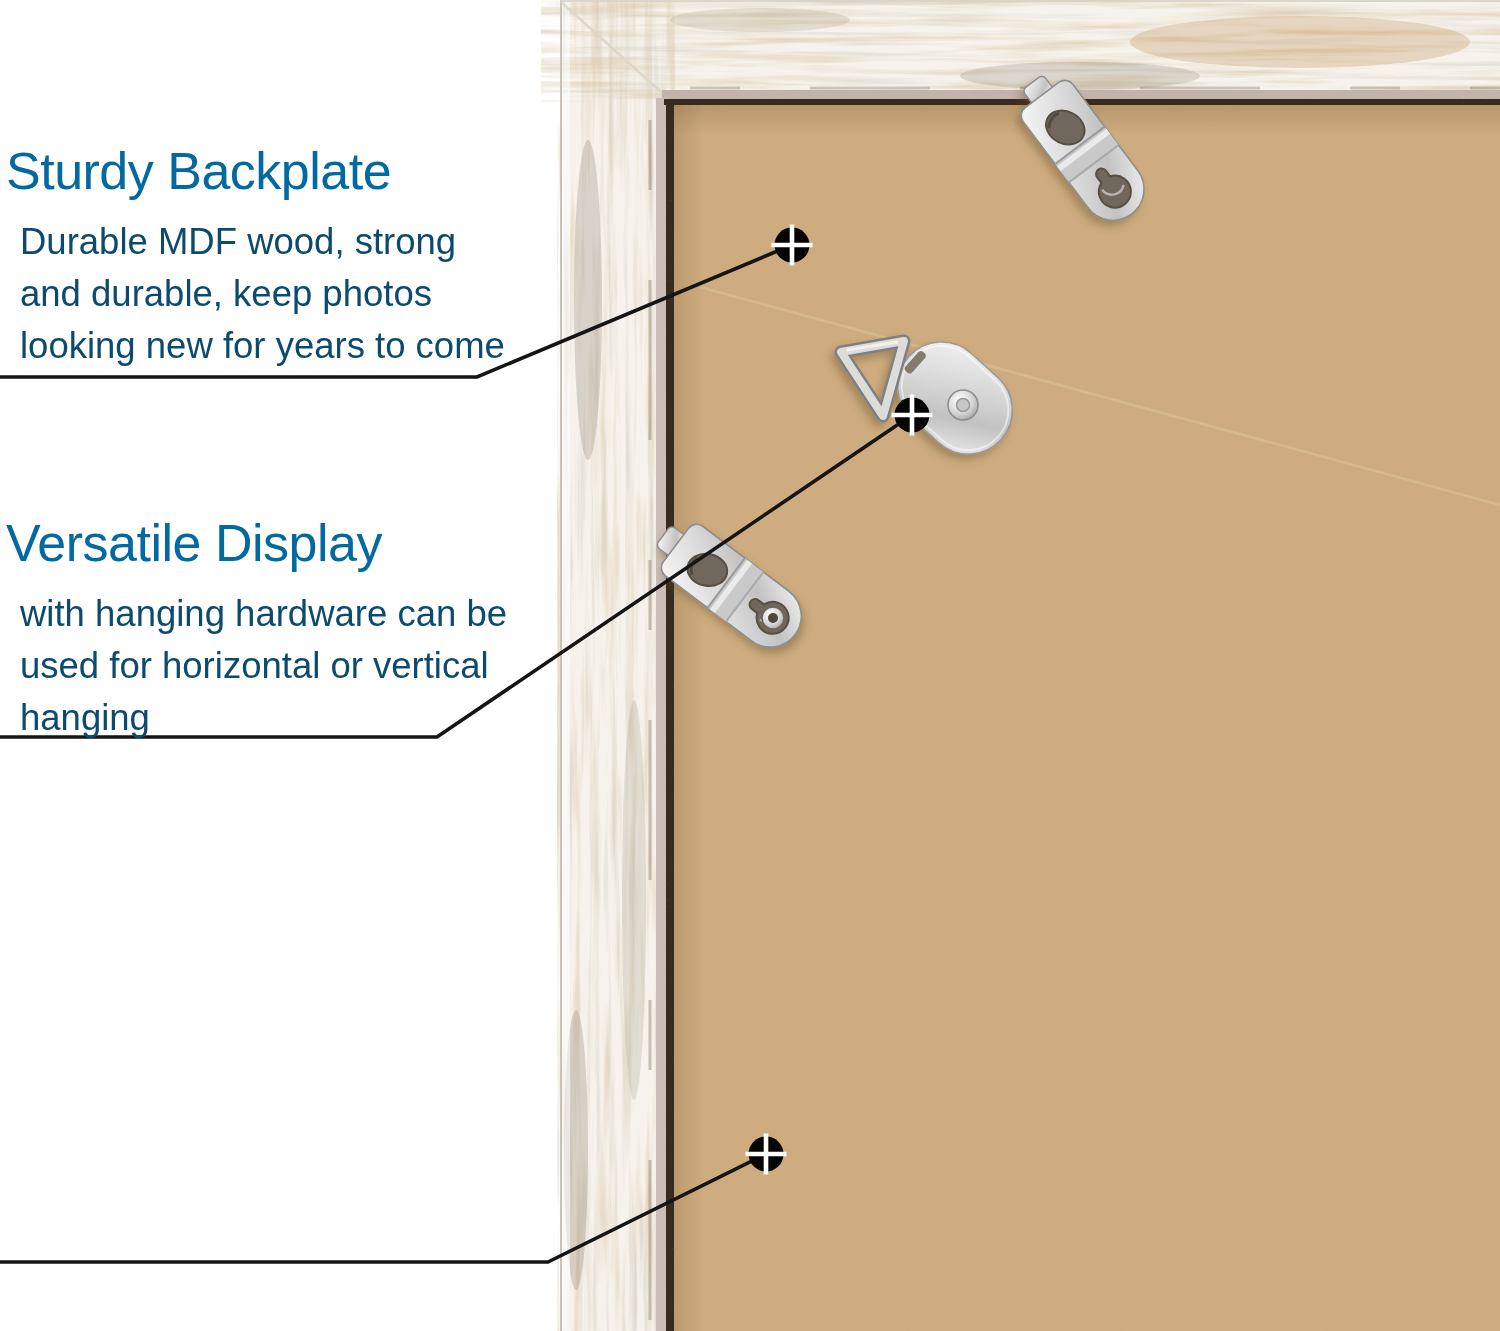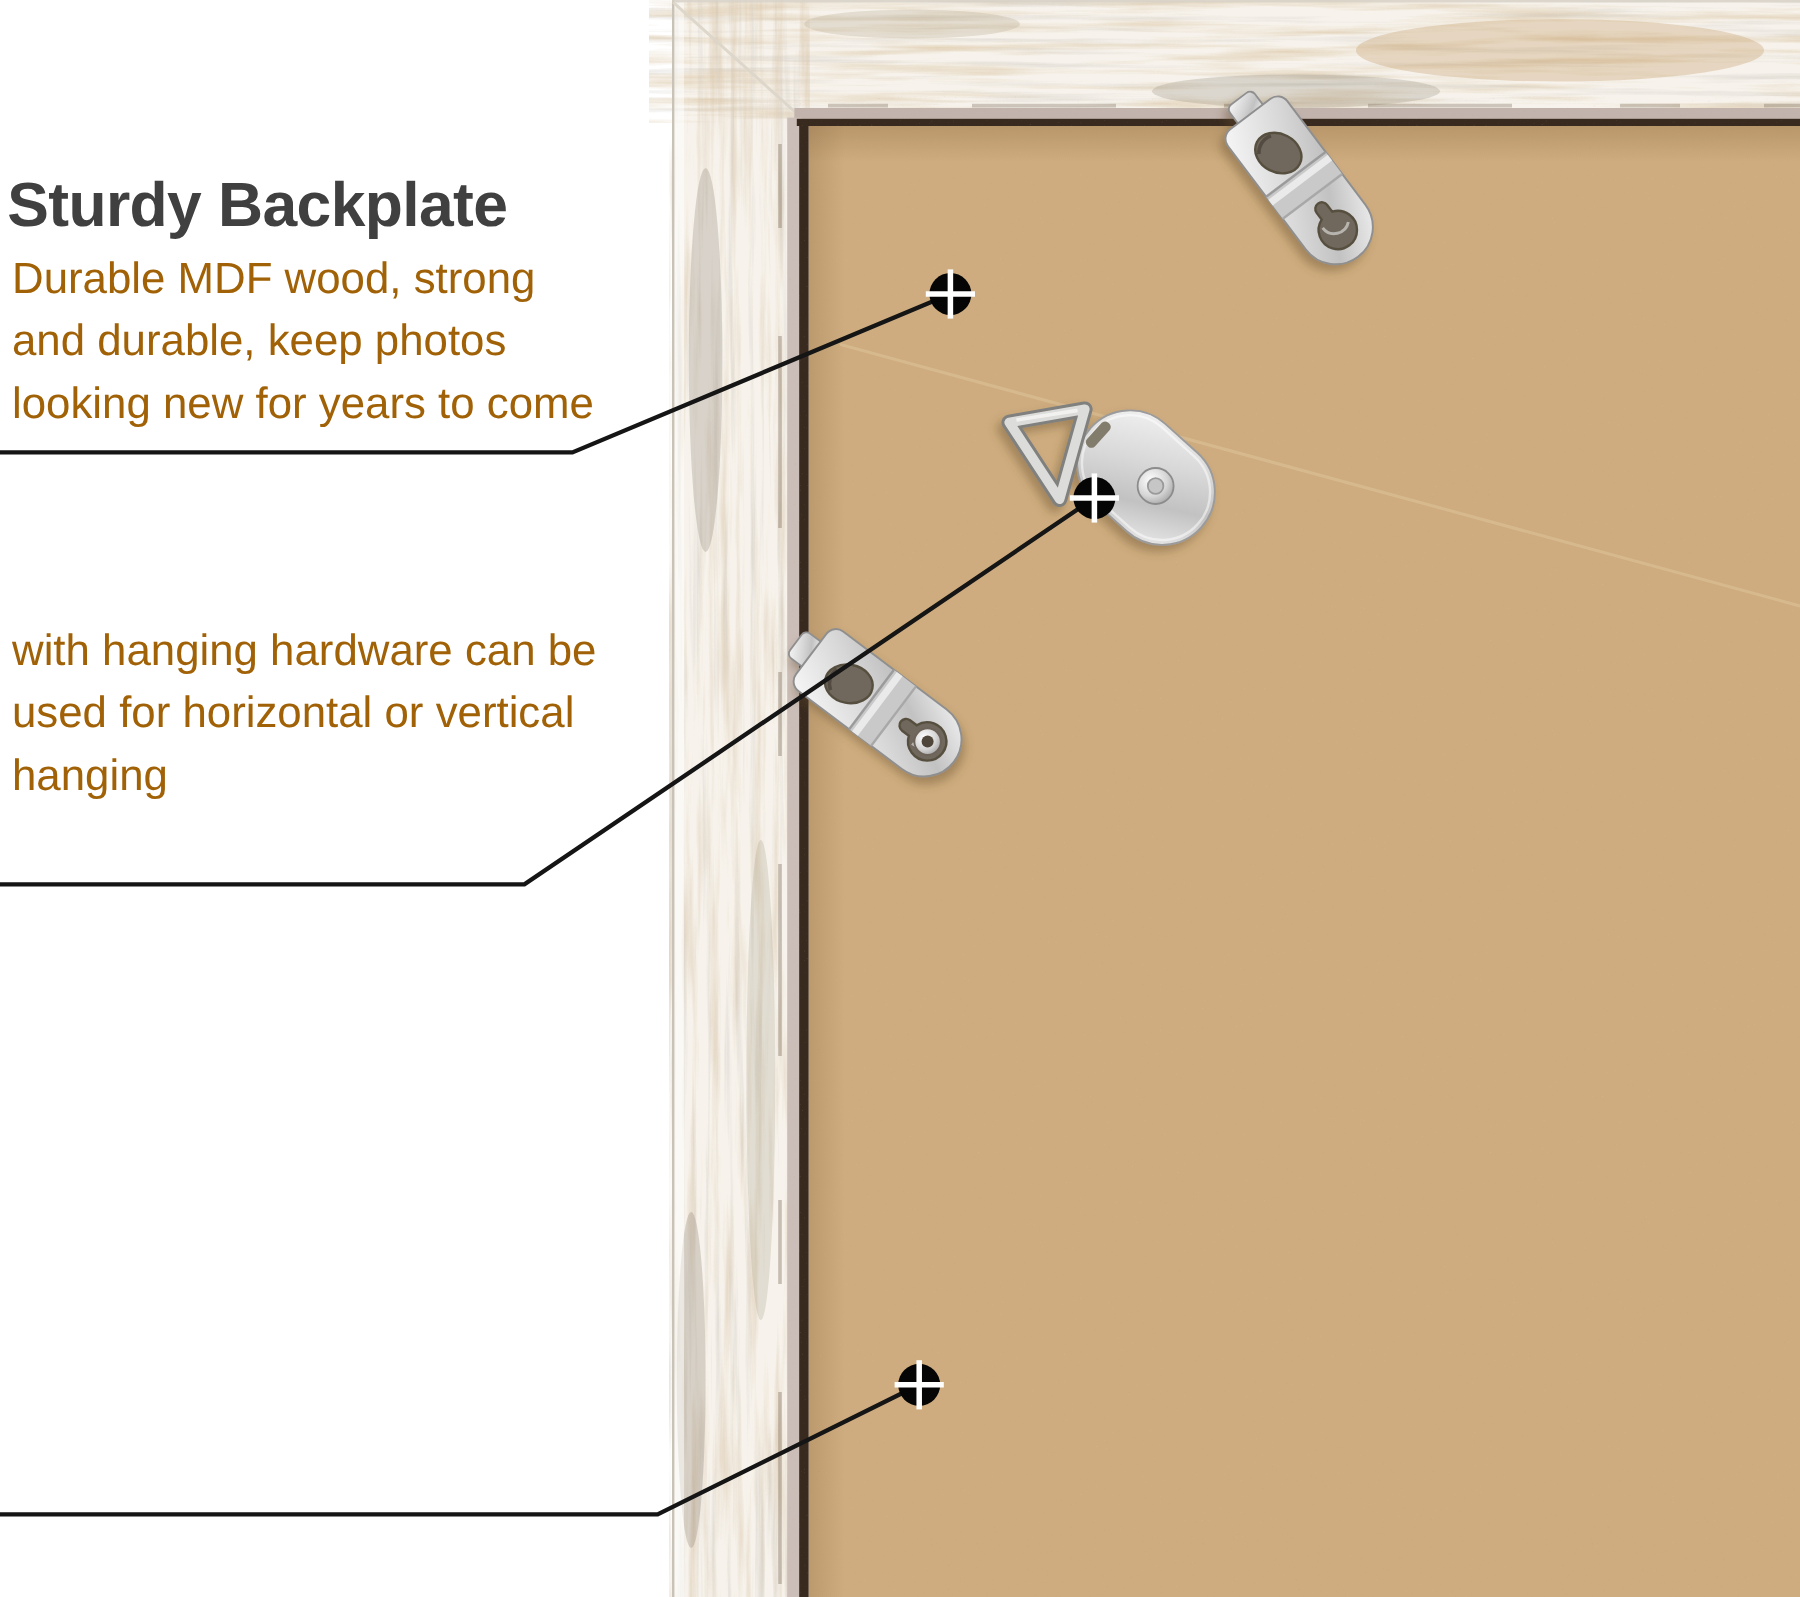--- a/index.html
+++ b/index.html
@@ -3,24 +3,24 @@
 <meta charset="utf-8">
 <style>
   html,body{margin:0;padding:0;background:#ffffff;}
   .canvas{
     position:relative;width:1500px;height:1331px;background:#ffffff;overflow:hidden;
     font-family:"Liberation Sans",sans-serif;color:#111111;
   }
   .photo-svg{position:absolute;left:0;top:0;width:1500px;height:1331px;}
   .callout{position:absolute;left:6px;z-index:5;}
   .callout h2{
-    margin:0;font-size:52px;line-height:62px;font-weight:700;letter-spacing:-0.5px;color:#404040;
+    margin:0;font-size:52px;line-height:62px;font-weight:400;letter-spacing:-0.5px;color:#0369a1;
   }
   .callout p{
-    margin:4px;font-size:36.5px;line-height:52px;font-weight:400;color:#a16207;
+    margin:14px;font-size:36.5px;line-height:52px;font-weight:400;color:#0c4a6e;
     white-space:pre-line;
   }
   .c1{top:140px;width:560px;}
   .c2{top:512px;width:560px;}
   .c3{top:1038px;width:580px;}
 </style>
 </head>
 <body>
 
 <div class="canvas">
@@ -176,19 +176,20 @@
   </svg>
 
   <div class="callout c1">
     <h2>Sturdy Backplate</h2>
     <p>Durable MDF wood, strong
 and durable, keep photos
 looking new for years to come</p>
   </div>
 
   <div class="callout c2">
+    <h2>Versatile Display</h2>
     <p>with hanging hardware can be
 used for horizontal or vertical
 hanging</p>
   </div>
 
 
 </div>
 
 </body></html>

